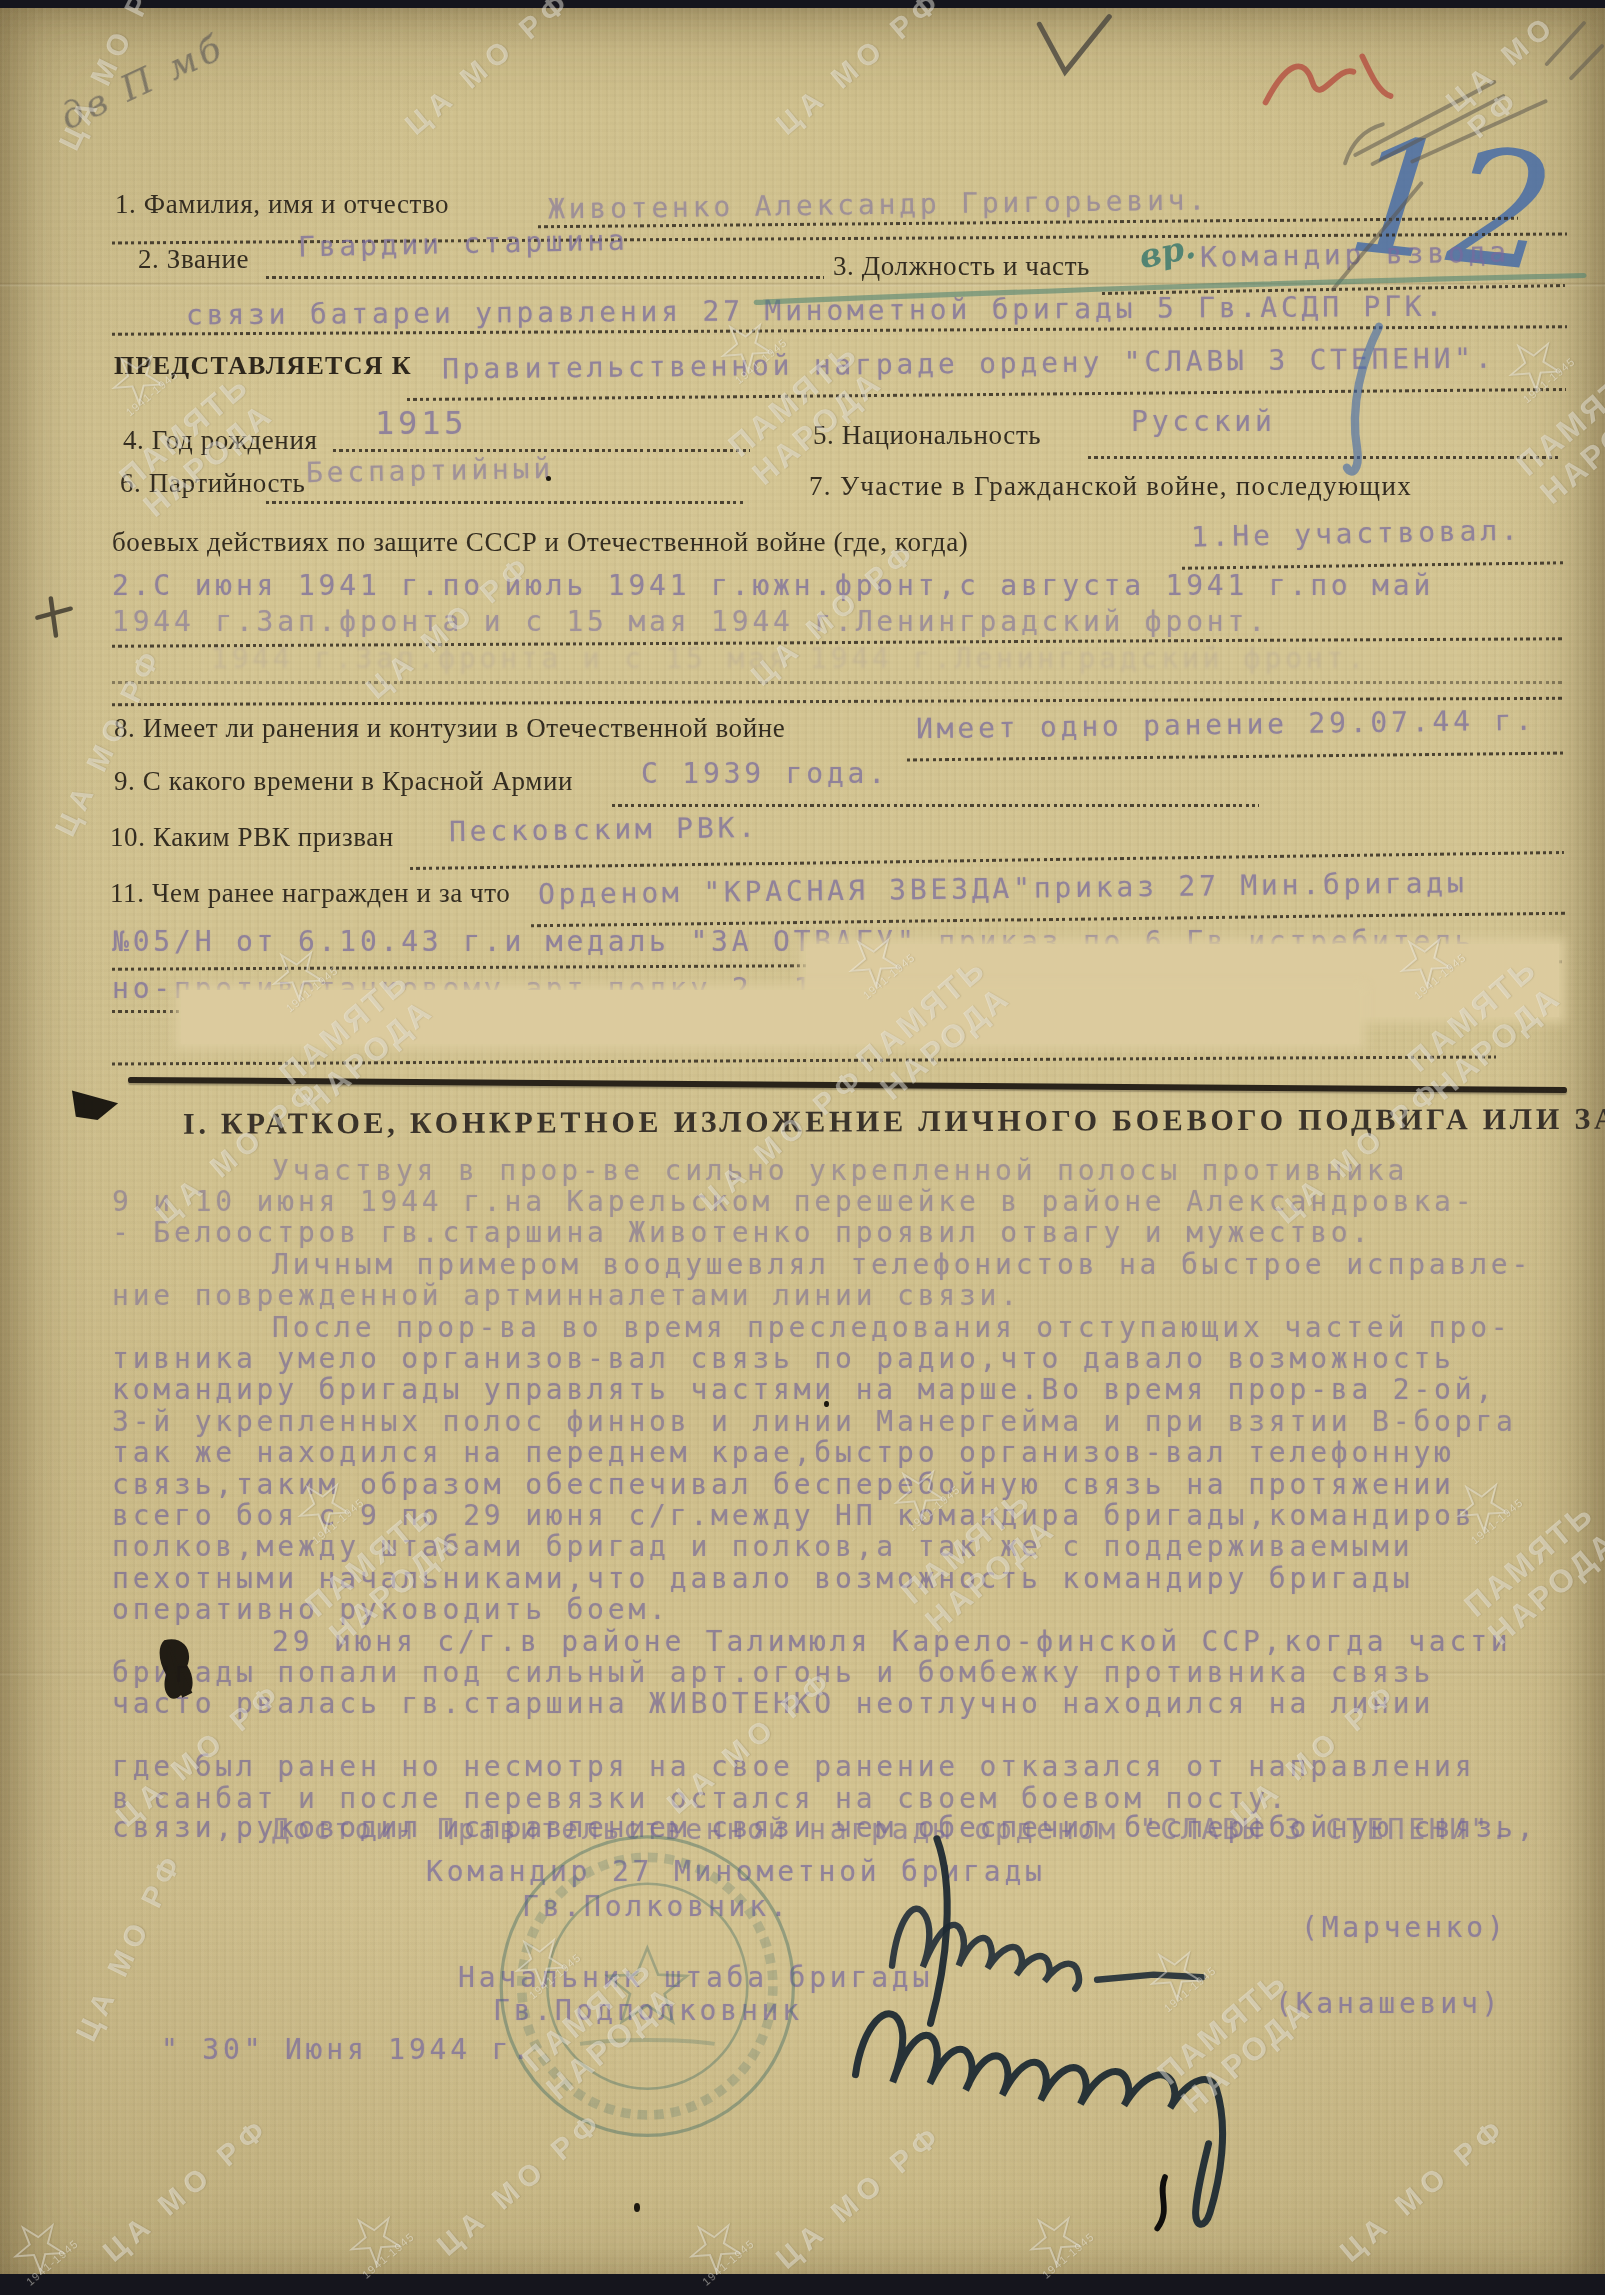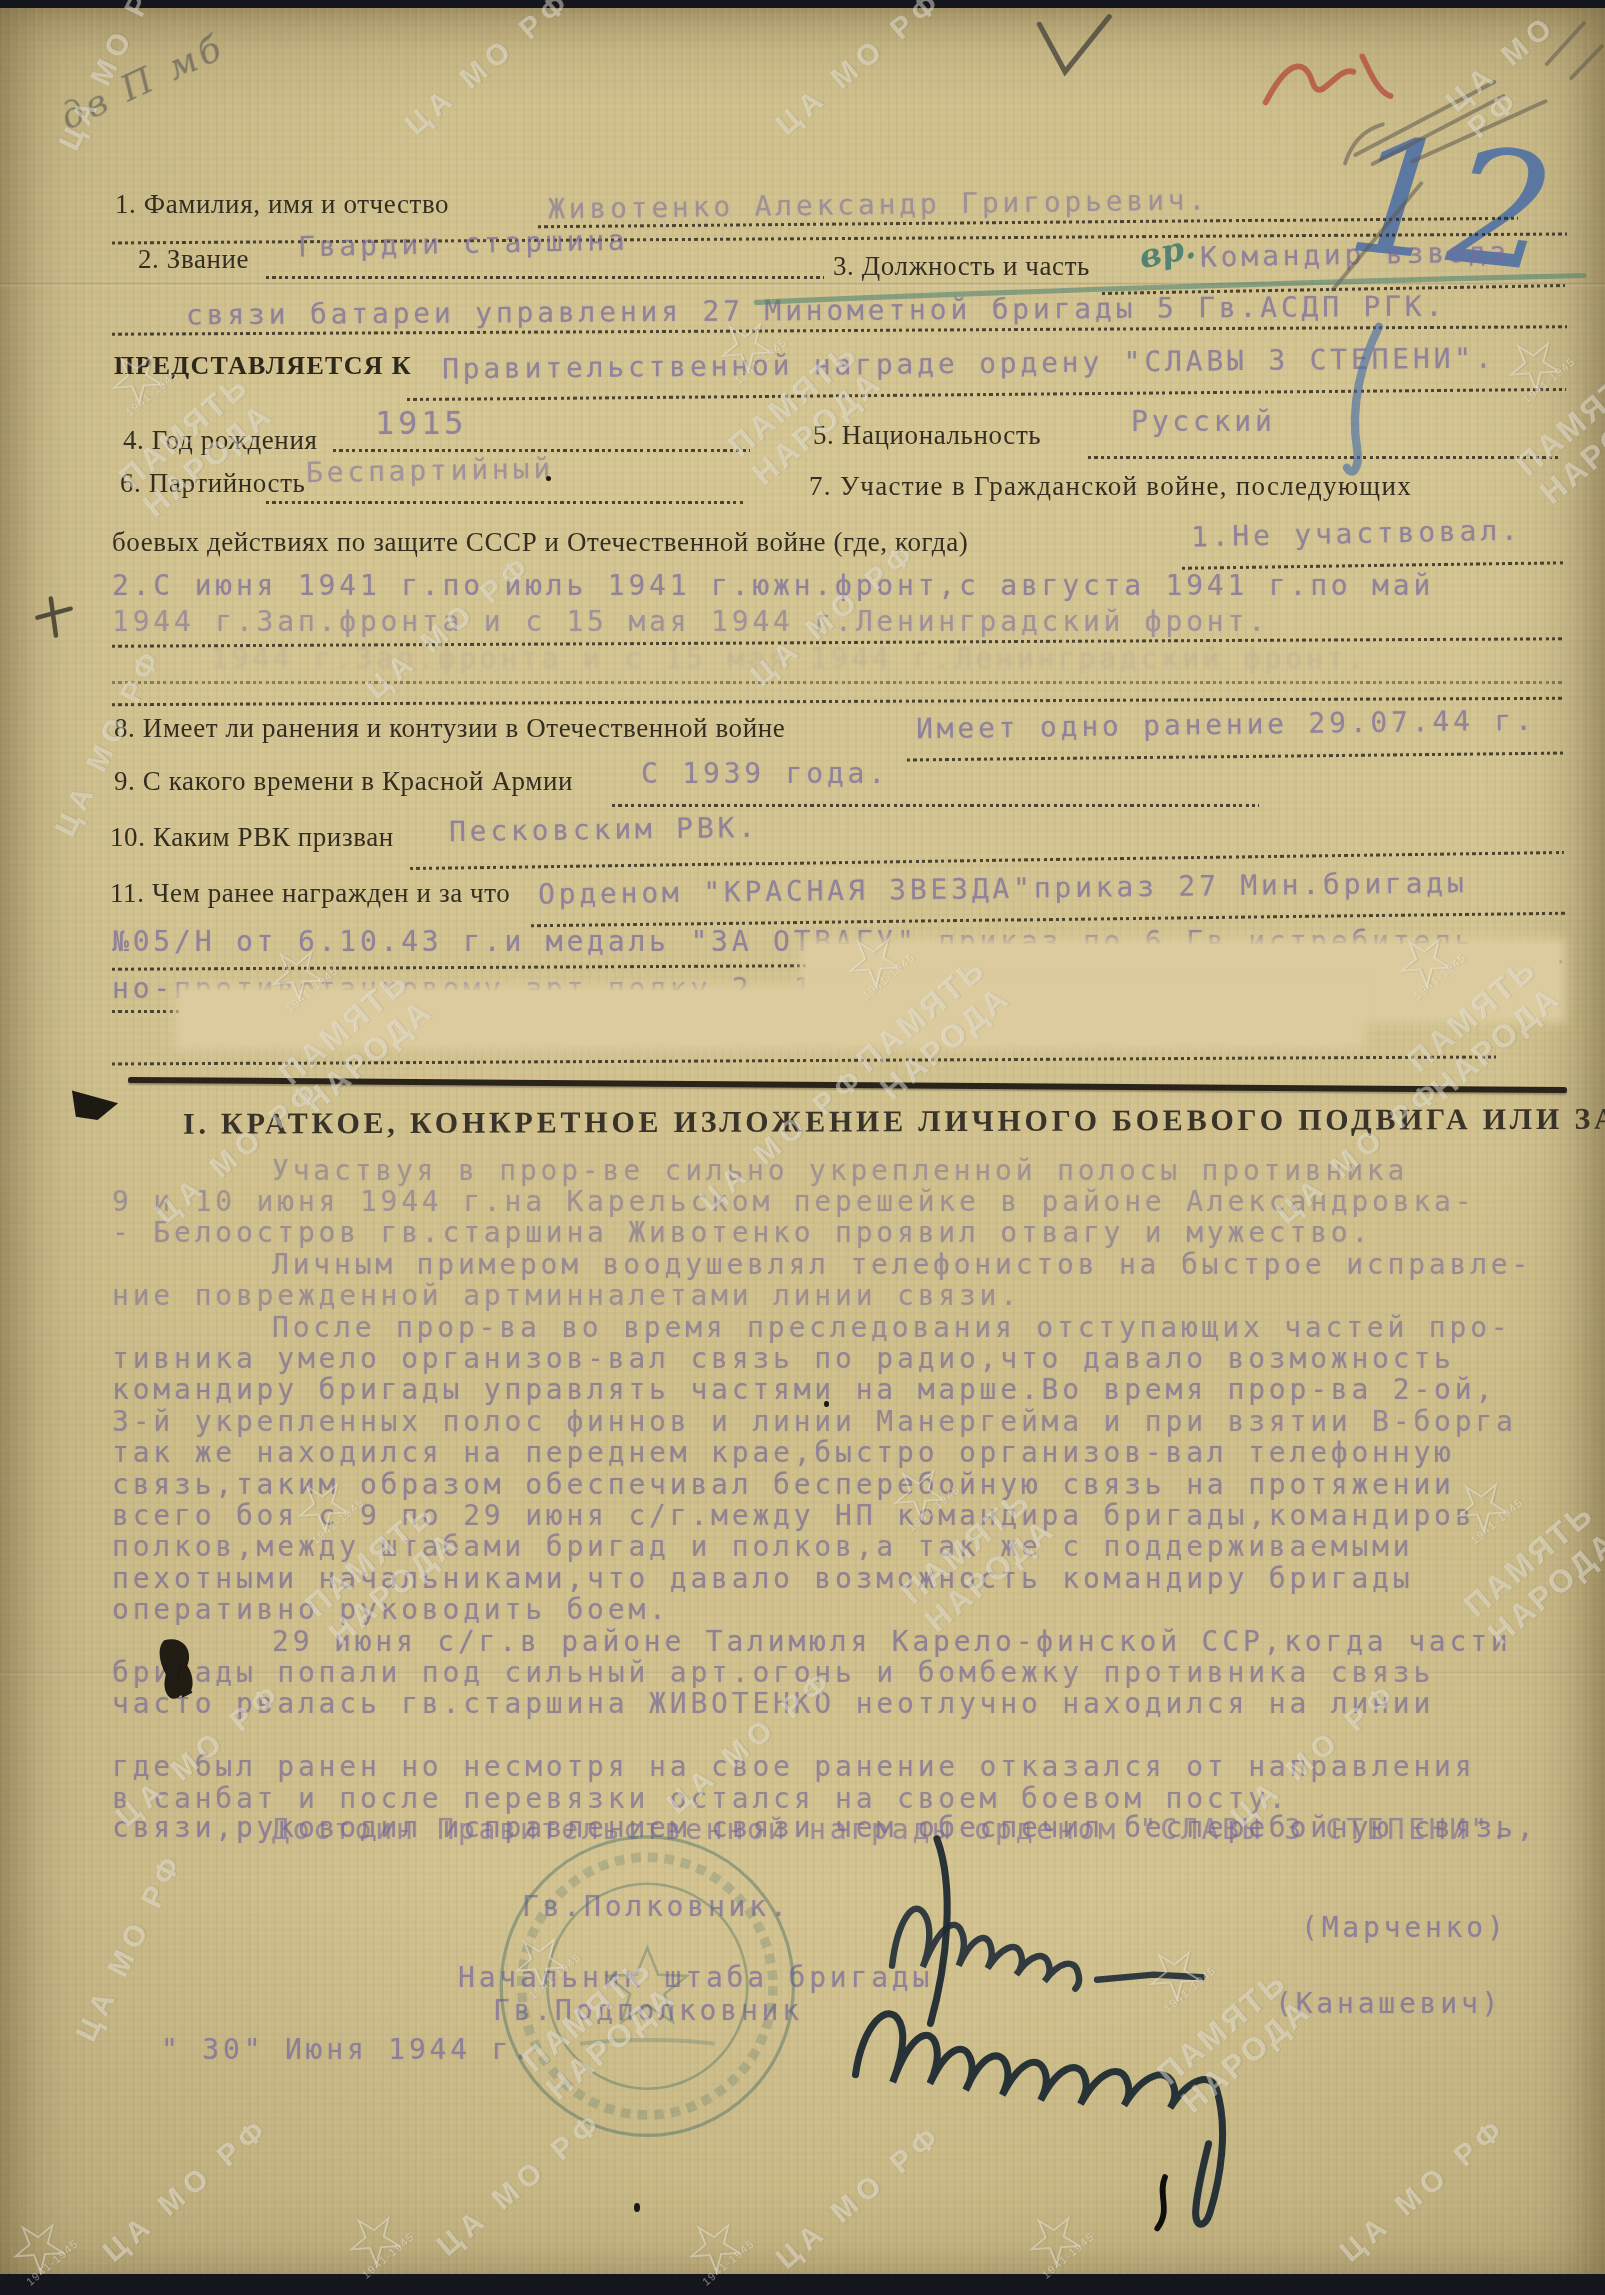--- a/index.html
+++ b/index.html
@@ -155,20 +155,21 @@
       <div class="body-line" style="left: 112px; top: 1593px; opacity: 0.68;">оперативно руководить боем.</div>
       <div class="body-line" style="left: 272px; top: 1625px; opacity: 0.7;">29 июня с/г.в районе Талимюля Карело-финской ССР,когда части</div>
       <div class="body-line" style="left: 112px; top: 1656px; opacity: 0.66;">бригады попали под сильный арт.огонь и бомбежку противника связь</div>
       <div class="body-line" style="left: 112px; top: 1687px; opacity: 0.68;">часто рвалась гв.старшина ЖИВОТЕНКО неотлучно находился на линии</div>
       <div class="body-line" style="left: 112px; top: 1811px; opacity: 0.7;">связи,руководил исправлением связи чем обеспечил бесперебойную связь,</div>
       <div class="body-line" style="left: 112px; top: 1750px; opacity: 0.68;">где был ранен но несмотря на свое ранение отказался от направления</div>
       <div class="body-line" style="left: 112px; top: 1782px; opacity: 0.66;">в санбат и после перевязки остался на своем боевом посту.</div>
       <div class="body-line" style="left: 272px; top: 1813px; opacity: 0.6;">Достоин Правительственной награды орденом "СЛАВЫ 3 СТЕПЕНИ".</div>
     </div>
 
+  <div class="abs val" style="left:426px;top:1855px;">Командир 27 Минометной бригады</div>
   <div class="abs val" style="left:522px;top:1890px;">Гв.Полковник.</div>
   <div class="abs val" style="left:1301px;top:1911px;">(Марченко)</div>
   <div class="abs val" style="left:458px;top:1961px;">Начальник штаба бригады</div>
   <div class="abs val" style="left:493px;top:1994px;">Гв.Подполковник</div>
   <div class="abs val" style="left:1275px;top:1987px;">(Канашевич)</div>
   <div class="abs val" style="left:161px;top:2033px;">" 30" Июня 1944 г.</div>
 
   <svg class="marks" width="1606" height="2295" viewBox="0 0 2506 3582">
 
     <g stroke="#4a463f" stroke-width="8" fill="none" opacity=".8" stroke-linecap="round">

